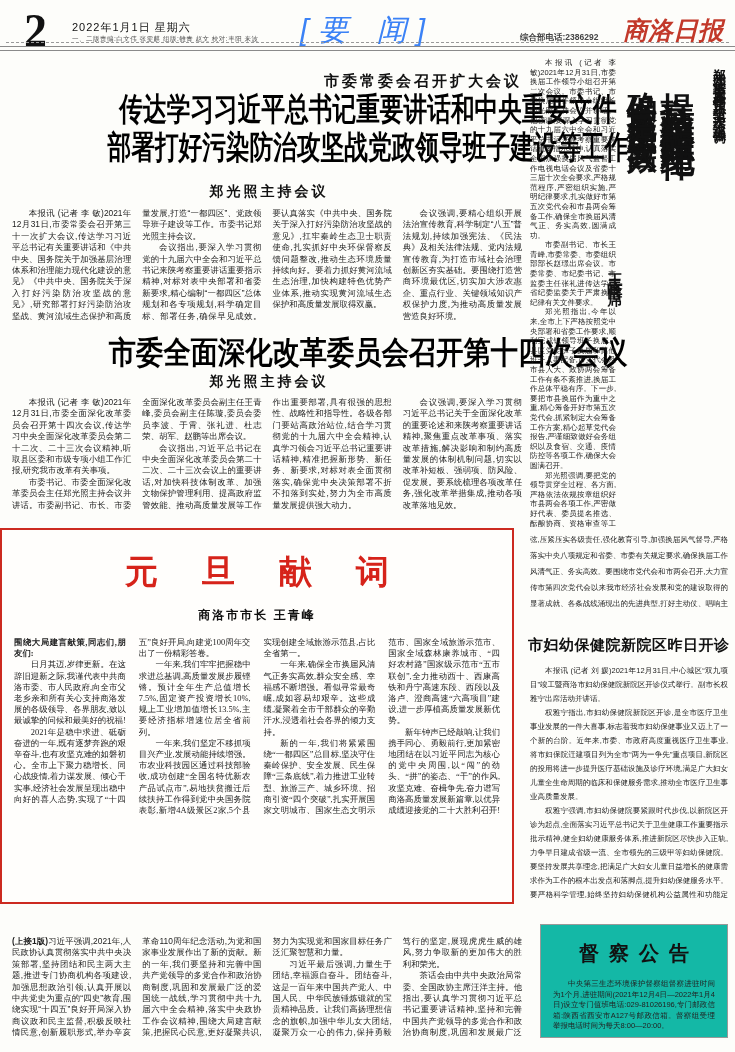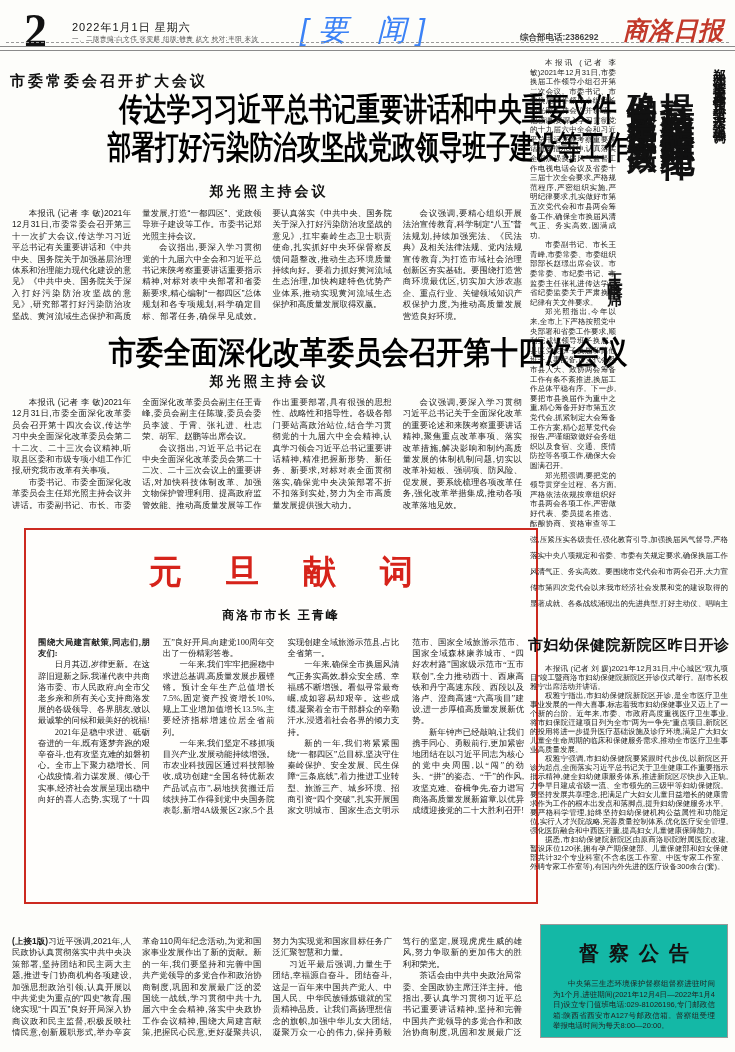--- a/index.html
+++ b/index.html
@@ -10,57 +10,57 @@
   .pagenum{position:absolute;left:24px;top:4px;font-family:"Liberation Serif",serif;font-size:46px;font-weight:700;}
   .date{position:absolute;left:72px;top:20px;font-size:11px;font-weight:400;letter-spacing:1px;}
   .staff{position:absolute;left:72px;top:35px;font-size:6.5px;color:#555;letter-spacing:.5px;}
   .section{position:absolute;left:0;right:0;top:10px;text-align:center;font-size:30px;color:#3b82f6;letter-spacing:10px;font-weight:400;font-style:italic;}
   .phone{position:absolute;left:520px;top:32px;font-size:8.5px;color:#444;font-weight:700;}
   .masthead{position:absolute;right:12px;top:14px;font-family:"Liberation Serif",serif;font-size:25px;font-weight:700;font-style:italic;color:#c2392a;}
   .rule-dashed{position:absolute;left:6px;right:6px;top:42px;border-top:1.5px dashed #999;}
   .rule-solid{position:absolute;left:0;right:0;top:46px;height:3px;border-top:1px solid #8a8a8a;border-bottom:1px solid #8a8a8a;}
 
   
-  .a1-kicker{position:absolute;left:10px;width:512px;top:72px;text-align:left;font-size:15px;font-weight:700;letter-spacing:3px;}
+  .a1-kicker{position:absolute;left:10px;width:512px;top:72px;text-align:right;font-size:15px;font-weight:700;letter-spacing:3px;}
   .hl{position:absolute;left:50%;white-space:nowrap;font-weight:900;transform:translateX(-50%) scaleX(.74);color:#000;}
   .a1-hl1{top:88px;font-size:32px;}
   .a1-hl2{top:126px;font-size:32px;}
   .byline{position:absolute;left:10px;width:512px;text-align:center;font-size:14px;font-weight:700;letter-spacing:3px;padding-left:3px;}
   .a1-byline{top:183px;}
   .cols{position:absolute;left:12px;width:510px;column-gap:11px;overflow:hidden;font-size:8.4px;line-height:11.4px;text-align:justify;color:#1c1c1c;}
   .cols p{margin:0;text-indent:2em;}
   .a1-body{top:208px;height:120px;column-count:4;}
 
   
   .a2-hl{top:332px;font-size:31px;transform:translateX(-50%) scaleX(.88);}
   .a2-byline{top:373px;}
   .a2-body{top:397px;height:127px;column-count:4;}
 
   
-  .nybox{position:absolute;left:24px;top:528px;width:514px;height:376px;border:2px solid #cc2a20;box-sizing:border-box;background:#fffefc;}
+  .nybox{position:absolute;left:0;top:528px;width:514px;height:376px;border:2px solid #cc2a20;box-sizing:border-box;background:#fffefc;}
   .ny-title{margin-top:20px;text-align:center;color:#d6231a;font-size:33px;font-weight:900;letter-spacing:44px;padding-left:44px;}
   .ny-byline{margin-top:12px;text-align:center;font-size:12px;font-weight:700;letter-spacing:2px;}
   .ny-body{margin:13px 12px 0;column-count:4;column-gap:13px;height:262px;overflow:hidden;font-family:"Liberation Serif",serif;font-size:8.4px;line-height:11.2px;text-align:justify;color:#222;}
   .ny-body p{margin:0;text-indent:2em;}
   .ny-body p.salute{text-indent:0;font-weight:700;}
 
   
   .vart{position:absolute;left:530px;top:56px;width:198px;height:554px;}
   .vtext{writing-mode:vertical-rl;}
   .v-kicker{position:absolute;right:0;top:2px;height:348px;font-size:13px;font-weight:700;letter-spacing:3px;}
   .v-title-a{position:absolute;right:27px;top:10px;height:486px;font-size:34px;font-weight:900;letter-spacing:5px;}
   .v-title-b{position:absolute;right:66px;top:12px;height:492px;font-size:30px;font-weight:900;letter-spacing:4px;}
   .v-attendee{position:absolute;right:104px;top:206px;font-size:15px;font-weight:700;letter-spacing:4px;}
   .v-body{position:absolute;left:0;top:2px;width:86px;height:470px;overflow:hidden;font-size:7.5px;line-height:9.6px;text-align:justify;color:#1c1c1c;}
   .v-body p,.v-wide p{margin:0;text-indent:2em;}
   .v-wide{position:absolute;left:0;top:476px;width:198px;height:76px;overflow:hidden;font-size:7.5px;line-height:16px;text-align:justify;color:#1c1c1c;}
 
   
   .hosp-hl{position:absolute;left:528px;top:636px;width:200px;text-align:center;font-size:15px;font-weight:900;letter-spacing:.5px;white-space:nowrap;}
-  .hosp-body{position:absolute;left:530px;top:664px;width:198px;height:240px;overflow:hidden;font-size:7.5px;line-height:9px;text-align:justify;color:#1c1c1c;}
+  .hosp-body{position:absolute;left:530px;top:664px;width:198px;height:240px;overflow:hidden;font-size:7.5px;line-height:14px;text-align:justify;color:#1c1c1c;}
   .hosp-body p{margin:0;text-indent:2em;}
 
   
   .notice{position:absolute;left:540px;top:924px;width:188px;height:114px;border:1px solid #999;box-sizing:border-box;background:#14b8a6;}
   .notice-title{margin-top:15px;text-align:center;font-size:20px;font-weight:900;letter-spacing:10px;padding-left:10px;}
   .notice-body{margin:12px 12px 0;font-size:7.5px;line-height:10.6px;text-align:justify;color:#222;text-indent:2em;}
 
   
   .cont{top:936px;height:112px;column-count:4;}
   .cont p.first{text-indent:0;}

